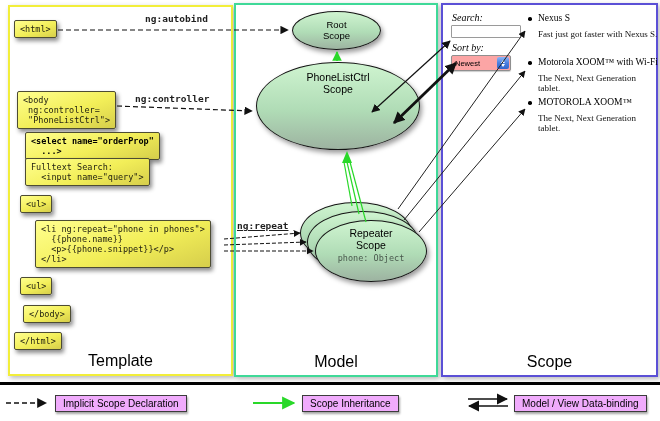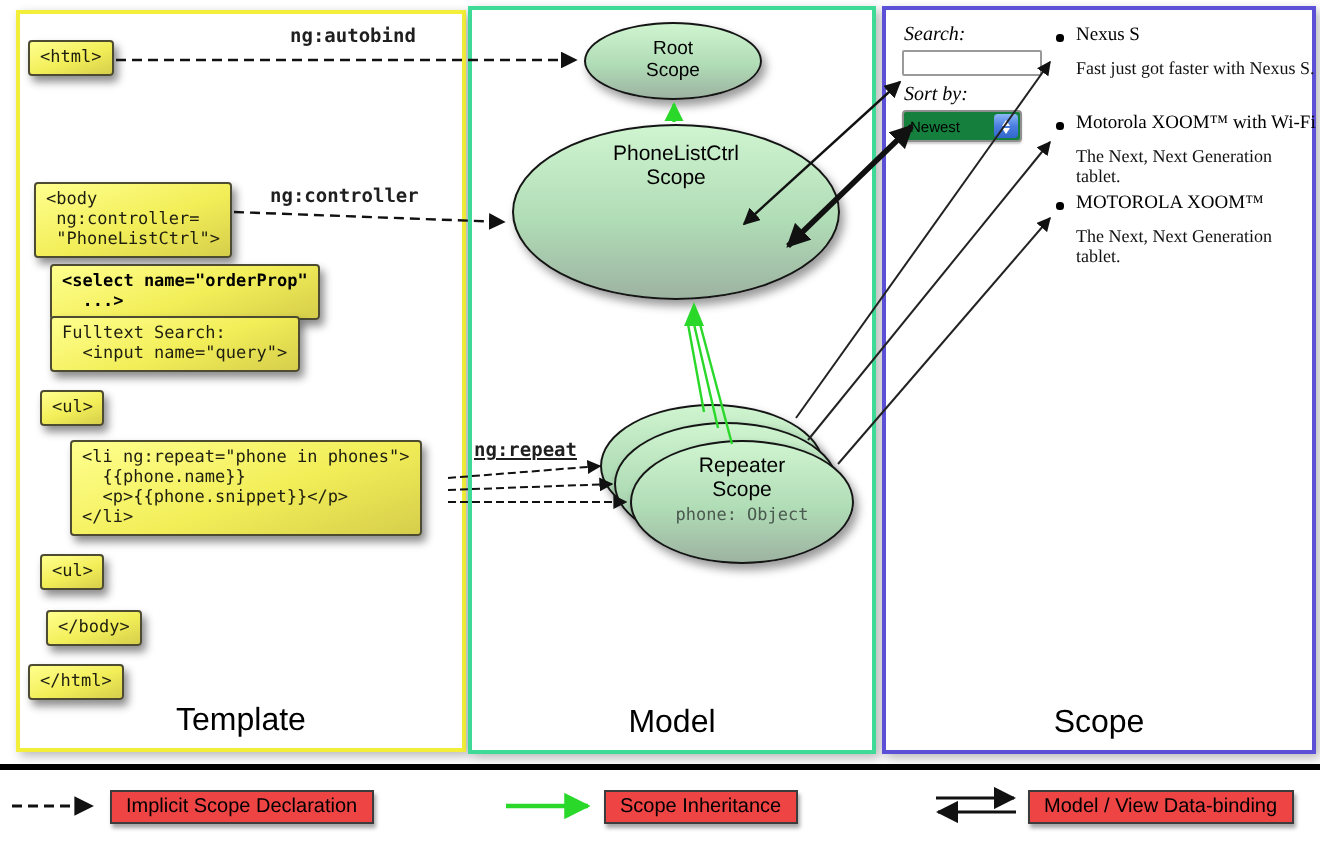--- a/index.html
+++ b/index.html
@@ -46,39 +46,39 @@
     font-weight:bold; font-size:9.5px; color:#1f1f1f; letter-spacing:0;
   }
   .serif { font-family:"Liberation Serif", serif; }
   .vlabel { position:absolute; font-size:10px; color:#000;font-style:italic; }
   .vinput {
     position:absolute; width:64px; height:11px; border:1px solid #9a9a9a;
     background:#fff; border-radius:1px; padding:0 2px; font-size:8px;
   }
   .vselect {
     position:absolute; width:58px; height:14px; border:1px solid #8f8f8f;
-    background:#15803d; border-radius:2px; display:flex; align-items:center;
+    background:#fca5a5; border-radius:2px; display:flex; align-items:center;
     box-shadow:0 1px 1px rgba(0,0,0,.2);
   }
   .vselect .val { flex:1; font-size:7.5px; padding-left:3px; color:#000; }
   .stepper {
     width:12px; height:12px; margin-right:1px; border-radius:2px;
     background:linear-gradient(180deg,#8db6f7 0%,#4a7fe0 50%,#3366cc 100%);
     display:flex; flex-direction:column; align-items:center; justify-content:center;
   }
   .tri-up { width:0; height:0; border-left:2.5px solid transparent;
     border-right:2.5px solid transparent; border-bottom:3px solid #fff; margin-bottom:1px; }
   .tri-dn { width:0; height:0; border-left:2.5px solid transparent;
     border-right:2.5px solid transparent; border-top:3px solid #fff; }
   .vdot { position:absolute; width:3.5px; height:3.5px; border-radius:50%; background:#000; }
   .vtitle { position:absolute; font-size:9.5px; color:#000; }
   .vdesc { position:absolute; font-size:9px; color:#111; }
   .sep { position:absolute; left:0; top:382px; width:660px; height:3px; background:#000; }
   .legend-box {
-    position:absolute; top:395px; padding:2px 7px; background:#ef4444;
+    position:absolute; top:395px; padding:2px 7px; background:#f0abfc;
     border:1px solid #3c3c3c; box-shadow:1px 2px 2px rgba(0,0,0,.35);
     font-size:10px; color:#000; white-space:nowrap;
   }
   svg.overlay { position:absolute; left:0; top:0; pointer-events:none; }
 </style>
 </head>
 <body>
 
 <div class="panel" style="left:8px; top:5px; width:221px; height:367px; border:2px solid #f2ee3a;">
   <div class="panel-label">Template</div>

